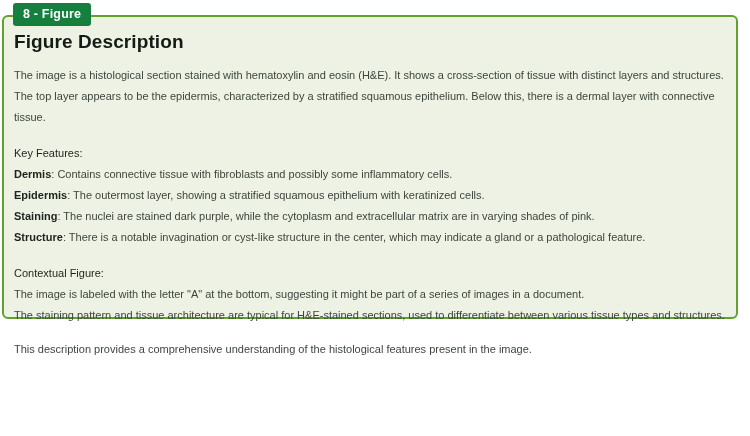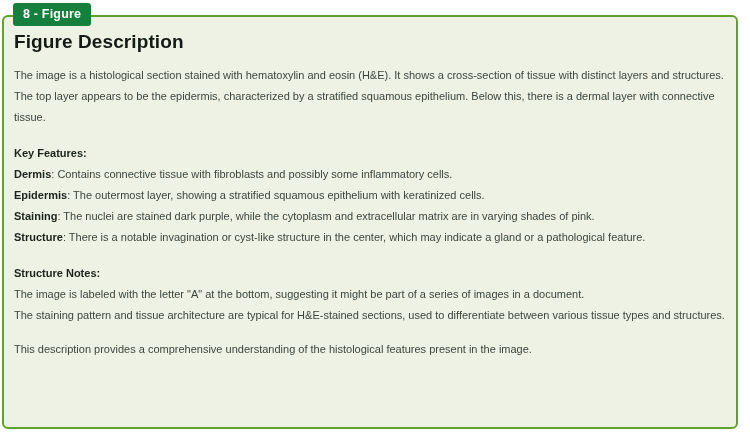--- a/index.html
+++ b/index.html
@@ -26,40 +26,40 @@
     font-weight: bold;
     padding: 4px 10px 5px 10px;
     border-radius: 3px;
     letter-spacing: 0.2px;
   }
   .panel {
     position: absolute;
     left: 2px;
     top: 15px;
     width: 736px;
-    height: 414px;
+    height: 304px;
     background: #edf2e4;
     border: 2px solid #61a22c;
     border-radius: 6px;
     padding: 14px 10px 12px 10px;
   }
   .panel h1 {
     font-size: 19px;
     font-weight: bold;
     color: #141a14;
     margin: 0 0 12px 0;
     letter-spacing: 0.1px;
   }
   .panel p, .panel h2 {
     font-size: 11px;
     line-height: 21px;
     color: #3c443c;
   }
   .panel h2 {
-    font-weight: bold;
+    font-weight: normal;
     color: #1c231c;
   }
   .intro { margin-bottom: 15px; }
   .feature b, .panel h2 { color: #1c231c; }
   .notes-heading { margin-top: 15px; }
   .closing { margin-top: 13px; }
 </style>
 </head>
 <body>
 
@@ -75,21 +75,21 @@
 
     <h2>Key Features:</h2>
 
     <div>
       <p class="feature"><b>Dermis</b><span>: Contains connective tissue with fibroblasts and possibly some inflammatory cells.</span></p>
       <p class="feature"><b>Epidermis</b><span>: The outermost layer, showing a stratified squamous epithelium with keratinized cells.</span></p>
       <p class="feature"><b>Staining</b><span>: The nuclei are stained dark purple, while the cytoplasm and extracellular matrix are in varying shades of pink.</span></p>
       <p class="feature"><b>Structure</b><span>: There is a notable invagination or cyst-like structure in the center, which may indicate a gland or a pathological feature.</span></p>
     </div>
 
-    <h2 class="notes-heading">Structure Notes:</h2>
+    <h2 class="notes-heading">Contextual Figure:</h2>
 
     <div>
       <p>The image is labeled with the letter "A" at the bottom, suggesting it might be part of a series of images in a document.</p>
       <p>The staining pattern and tissue architecture are typical for H&amp;E-stained sections, used to differentiate between various tissue types and structures.</p>
     </div>
 
     <p class="closing">This description provides a comprehensive understanding of the histological features present in the image.</p>
 
   </div>
 </div>

